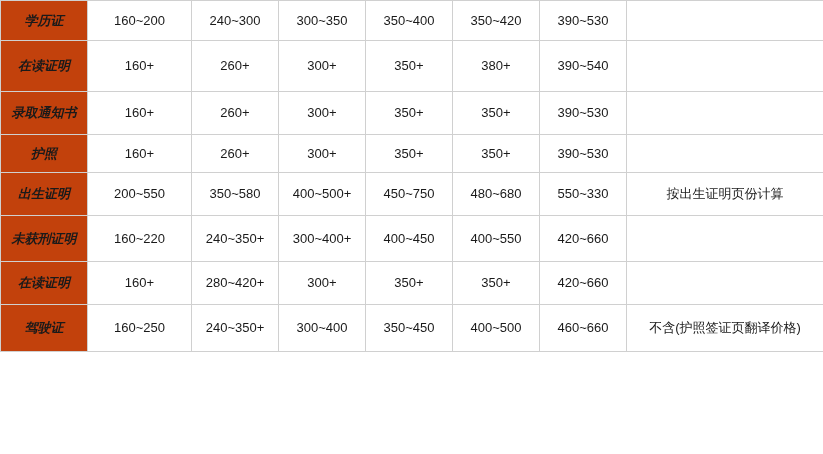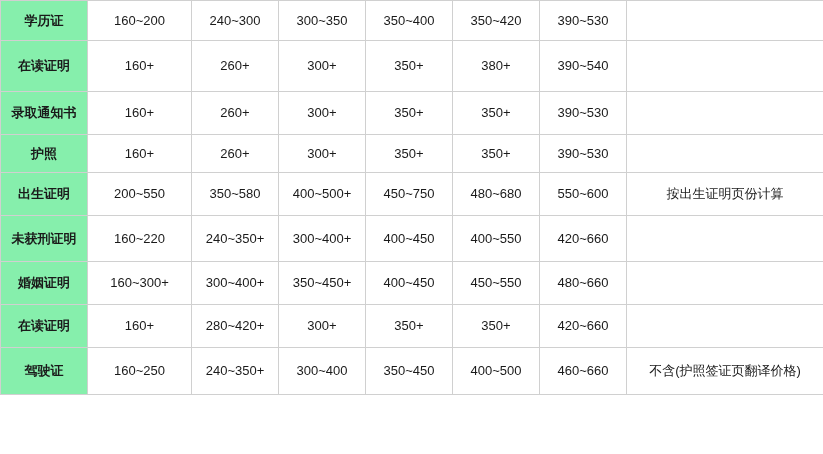--- a/index.html
+++ b/index.html
@@ -22,21 +22,22 @@
     border: 1px solid #d0d0d0;
     text-align: center;
     vertical-align: middle;
     font-size: 13px;
     color: #1a1a1a;
     padding: 0 2px;
     line-height: 1.5;
   }
   td.label-cell {
     font-weight: bold;
-    background: #86efac;
+    background: #c2410c;
+    font-style: italic;
   }
   td.note-cell {
     font-weight: normal;
     font-size: 12.5px;
     padding: 4px 6px;
   }
   
   col.c0 { width: 87px; }
   col.c1 { width: 104px; }
   col.c2 { width: 87px; }
@@ -107,45 +108,35 @@
       <td class="note-cell"></td>
     </tr>
 
     <tr style="height:43px">
       <td class="label-cell">出生证明</td>
       <td>200~550</td>
       <td>350~580</td>
       <td>400~500+</td>
       <td>450~750</td>
       <td>480~680</td>
-      <td>550~600</td>
+      <td>550~330</td>
       <td class="note-cell">按出生证明页份计算</td>
     </tr>
 
     <tr style="height:46px">
       <td class="label-cell">未获刑证明</td>
       <td>160~220</td>
       <td>240~350+</td>
       <td>300~400+</td>
       <td>400~450</td>
       <td>400~550</td>
       <td>420~660</td>
       <td class="note-cell"></td>
     </tr>
 
-    <tr style="height:43px">
-      <td class="label-cell">婚姻证明</td>
-      <td>160~300+</td>
-      <td>300~400+</td>
-      <td>350~450+</td>
-      <td>400~450</td>
-      <td>450~550</td>
-      <td>480~660</td>
-      <td class="note-cell"></td>
-    </tr>
 
     <tr style="height:43px">
       <td class="label-cell">在读证明</td>
       <td>160+</td>
       <td>280~420+</td>
       <td>300+</td>
       <td>350+</td>
       <td>350+</td>
       <td>420~660</td>
       <td class="note-cell"></td>

